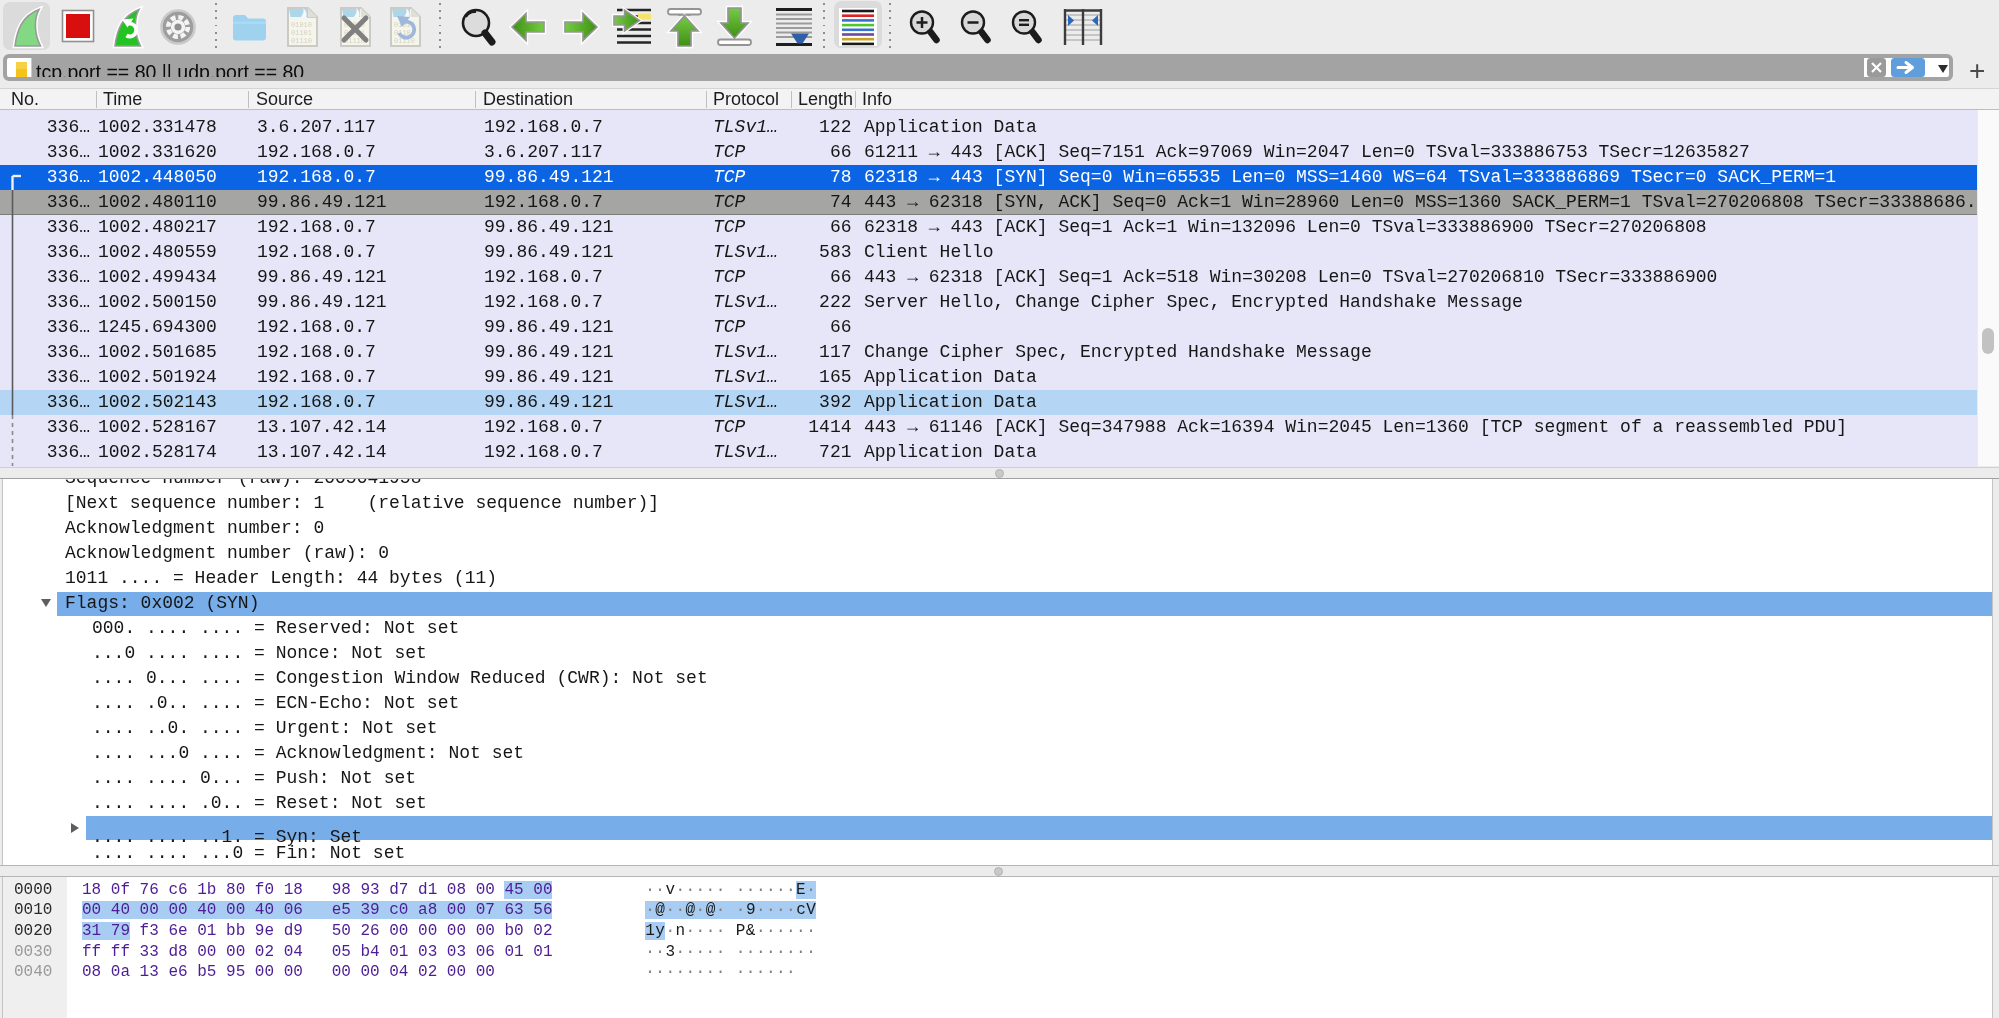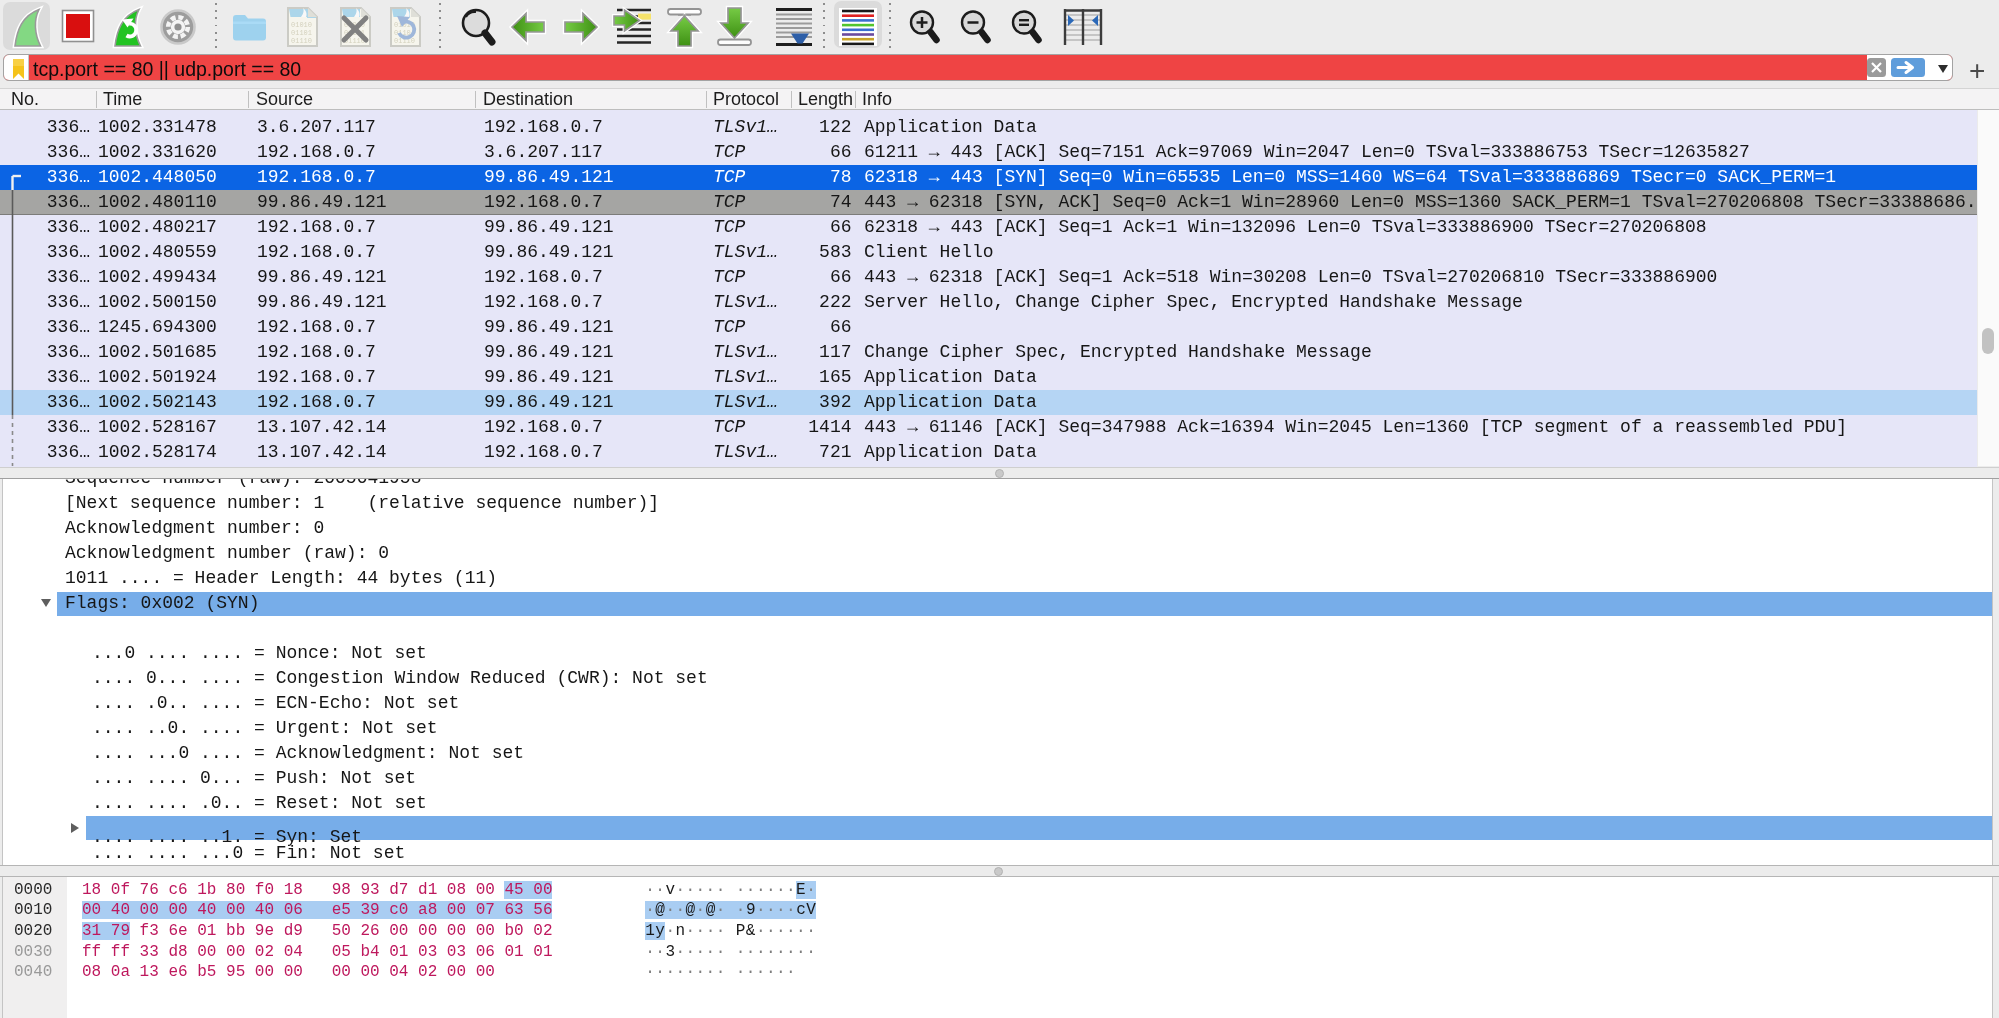--- a/index.html
+++ b/index.html
@@ -6,21 +6,21 @@
 html,body { width:1999px; height:1018px; overflow:hidden; background:#ececec;
   font-family:"Liberation Sans", sans-serif; }
 .abs { position:absolute; }
 #page { position:relative; width:1999px; height:1018px; }
 
 #toolbar { position:absolute; left:0; top:0; width:1999px; height:54px; background:#ececec; }
 .tico { position:absolute; top:5px; }
 .sep { position:absolute; top:3px; width:2px; height:46px;
   width:1.7px; background-image:repeating-linear-gradient(#8d8d8d 0 1.8px, transparent 1.8px 7.2px); }
 #ffield { position:absolute; left:3px; top:54px; width:1950px; height:27px;
-  background:#ef4444; border:1px solid #a3a3a3; border-radius:6px; overflow:hidden;text-decoration:underline; }
+  background:#a3a3a3; border:4px solid #a3a3a3; border-radius:6px; overflow:hidden;text-decoration:underline; }
 #fbook { position:absolute; left:0; top:0; width:25px; height:27px; background:#fff;
   border-right:1px solid #c8c8c8; }
 #fwhite { position:absolute; right:0; top:0; width:85px; height:27px; background:#fff; }
 #ftext { position:absolute; left:29px; top:2px; height:25px; line-height:25px;
   font-size:19.5px; color:#0c0c0c; }
 
 #phead { position:absolute; left:0; top:88px; width:1999px; height:22px; background:#f4f3f4;
   border-top:1px solid #d4d4d4; border-bottom:1px solid #bdbdbd; }
 .hlab { position:absolute; top:0px; height:20px; line-height:21px; font-size:18px; color:#1c1c1c; }
 .hsep { position:absolute; top:2px; width:1px; height:17px; background:#c0c0c0; }
@@ -53,21 +53,21 @@
   border-left:1px solid #c4c4c4; border-right:1px solid #c4c4c4; overflow:hidden;
   font-family:"Liberation Mono", monospace; font-size:18px; color:#161616; }
 .dline { position:absolute; height:25px; line-height:25px; white-space:pre; }
 .dband { position:absolute; height:24px; background:#77ade9; }
 .tri { position:absolute; width:0; height:0; }
 
 #hpane { position:absolute; left:2px; top:877px; width:1991px; height:141px; background:#fff;
   border-left:1px solid #c4c4c4; border-right:1px solid #c4c4c4; overflow:hidden;
   font-family:"Liberation Mono", monospace; font-size:16px; }
 #hoffbg { position:absolute; left:0; top:0; width:64px; height:141px; background:#f0efef; }
-.hline { position:absolute; height:21px; line-height:21px; white-space:pre; color:#be185d; }
+.hline { position:absolute; height:21px; line-height:21px; white-space:pre; color:#4c1d95; }
 .hoff { left:11px; color:#2a2a2a; }
 .hoffg { color:#999; }
 .hhex { left:79px; }
 .hasc { left:642.3px; letter-spacing:0.45px; }
 .hl { background:#a9cdf2; }
 i { font-style:normal; }
 .hasc { color:#7d7d7d; }
 b { font-weight:normal; color:#1a1a1a; }
 </style>
 </head>
@@ -438,20 +438,21 @@
   </div>
   <div id="dpane">
     <div class="dband" style="left:54px;top:112.7px;width:1937px;"></div>
     <div class="dband" style="left:83px;top:337.2px;width:1906px;"></div>
     <div class="dline" style="left:62px;top:-12.8px">Sequence number (raw): 2005041958</div>
     <div class="dline" style="left:62px;top:12.2px">[Next sequence number: 1    (relative sequence number)]</div>
     <div class="dline" style="left:62px;top:37.2px">Acknowledgment number: 0</div>
     <div class="dline" style="left:62px;top:62.2px">Acknowledgment number (raw): 0</div>
     <div class="dline" style="left:62px;top:87.2px">1011 .... = Header Length: 44 bytes (11)</div>
     <div class="dline" style="left:62px;top:112.2px">Flags: 0x002 (SYN)</div>
+    <div class="dline" style="left:89px;top:137.2px">000. .... .... = Reserved: Not set</div>
     <div class="dline" style="left:89px;top:162.2px">...0 .... .... = Nonce: Not set</div>
     <div class="dline" style="left:89px;top:187.2px">.... 0... .... = Congestion Window Reduced (CWR): Not set</div>
     <div class="dline" style="left:89px;top:212.2px">.... .0.. .... = ECN-Echo: Not set</div>
     <div class="dline" style="left:89px;top:237.2px">.... ..0. .... = Urgent: Not set</div>
     <div class="dline" style="left:89px;top:262.2px">.... ...0 .... = Acknowledgment: Not set</div>
     <div class="dline" style="left:89px;top:287.2px">.... .... 0... = Push: Not set</div>
     <div class="dline" style="left:89px;top:312.2px">.... .... .0.. = Reset: Not set</div>
     <div class="dline" style="left:89px;top:346px">.... .... ..1. = Syn: Set</div>
     <div class="dline" style="left:89px;top:362.2px">.... .... ...0 = Fin: Not set</div>
     <div class="tri" style="left:38px;top:120px;border-left:5.5px solid transparent;border-right:5.5px solid transparent;border-top:8.5px solid #5e5e5e;"></div>

